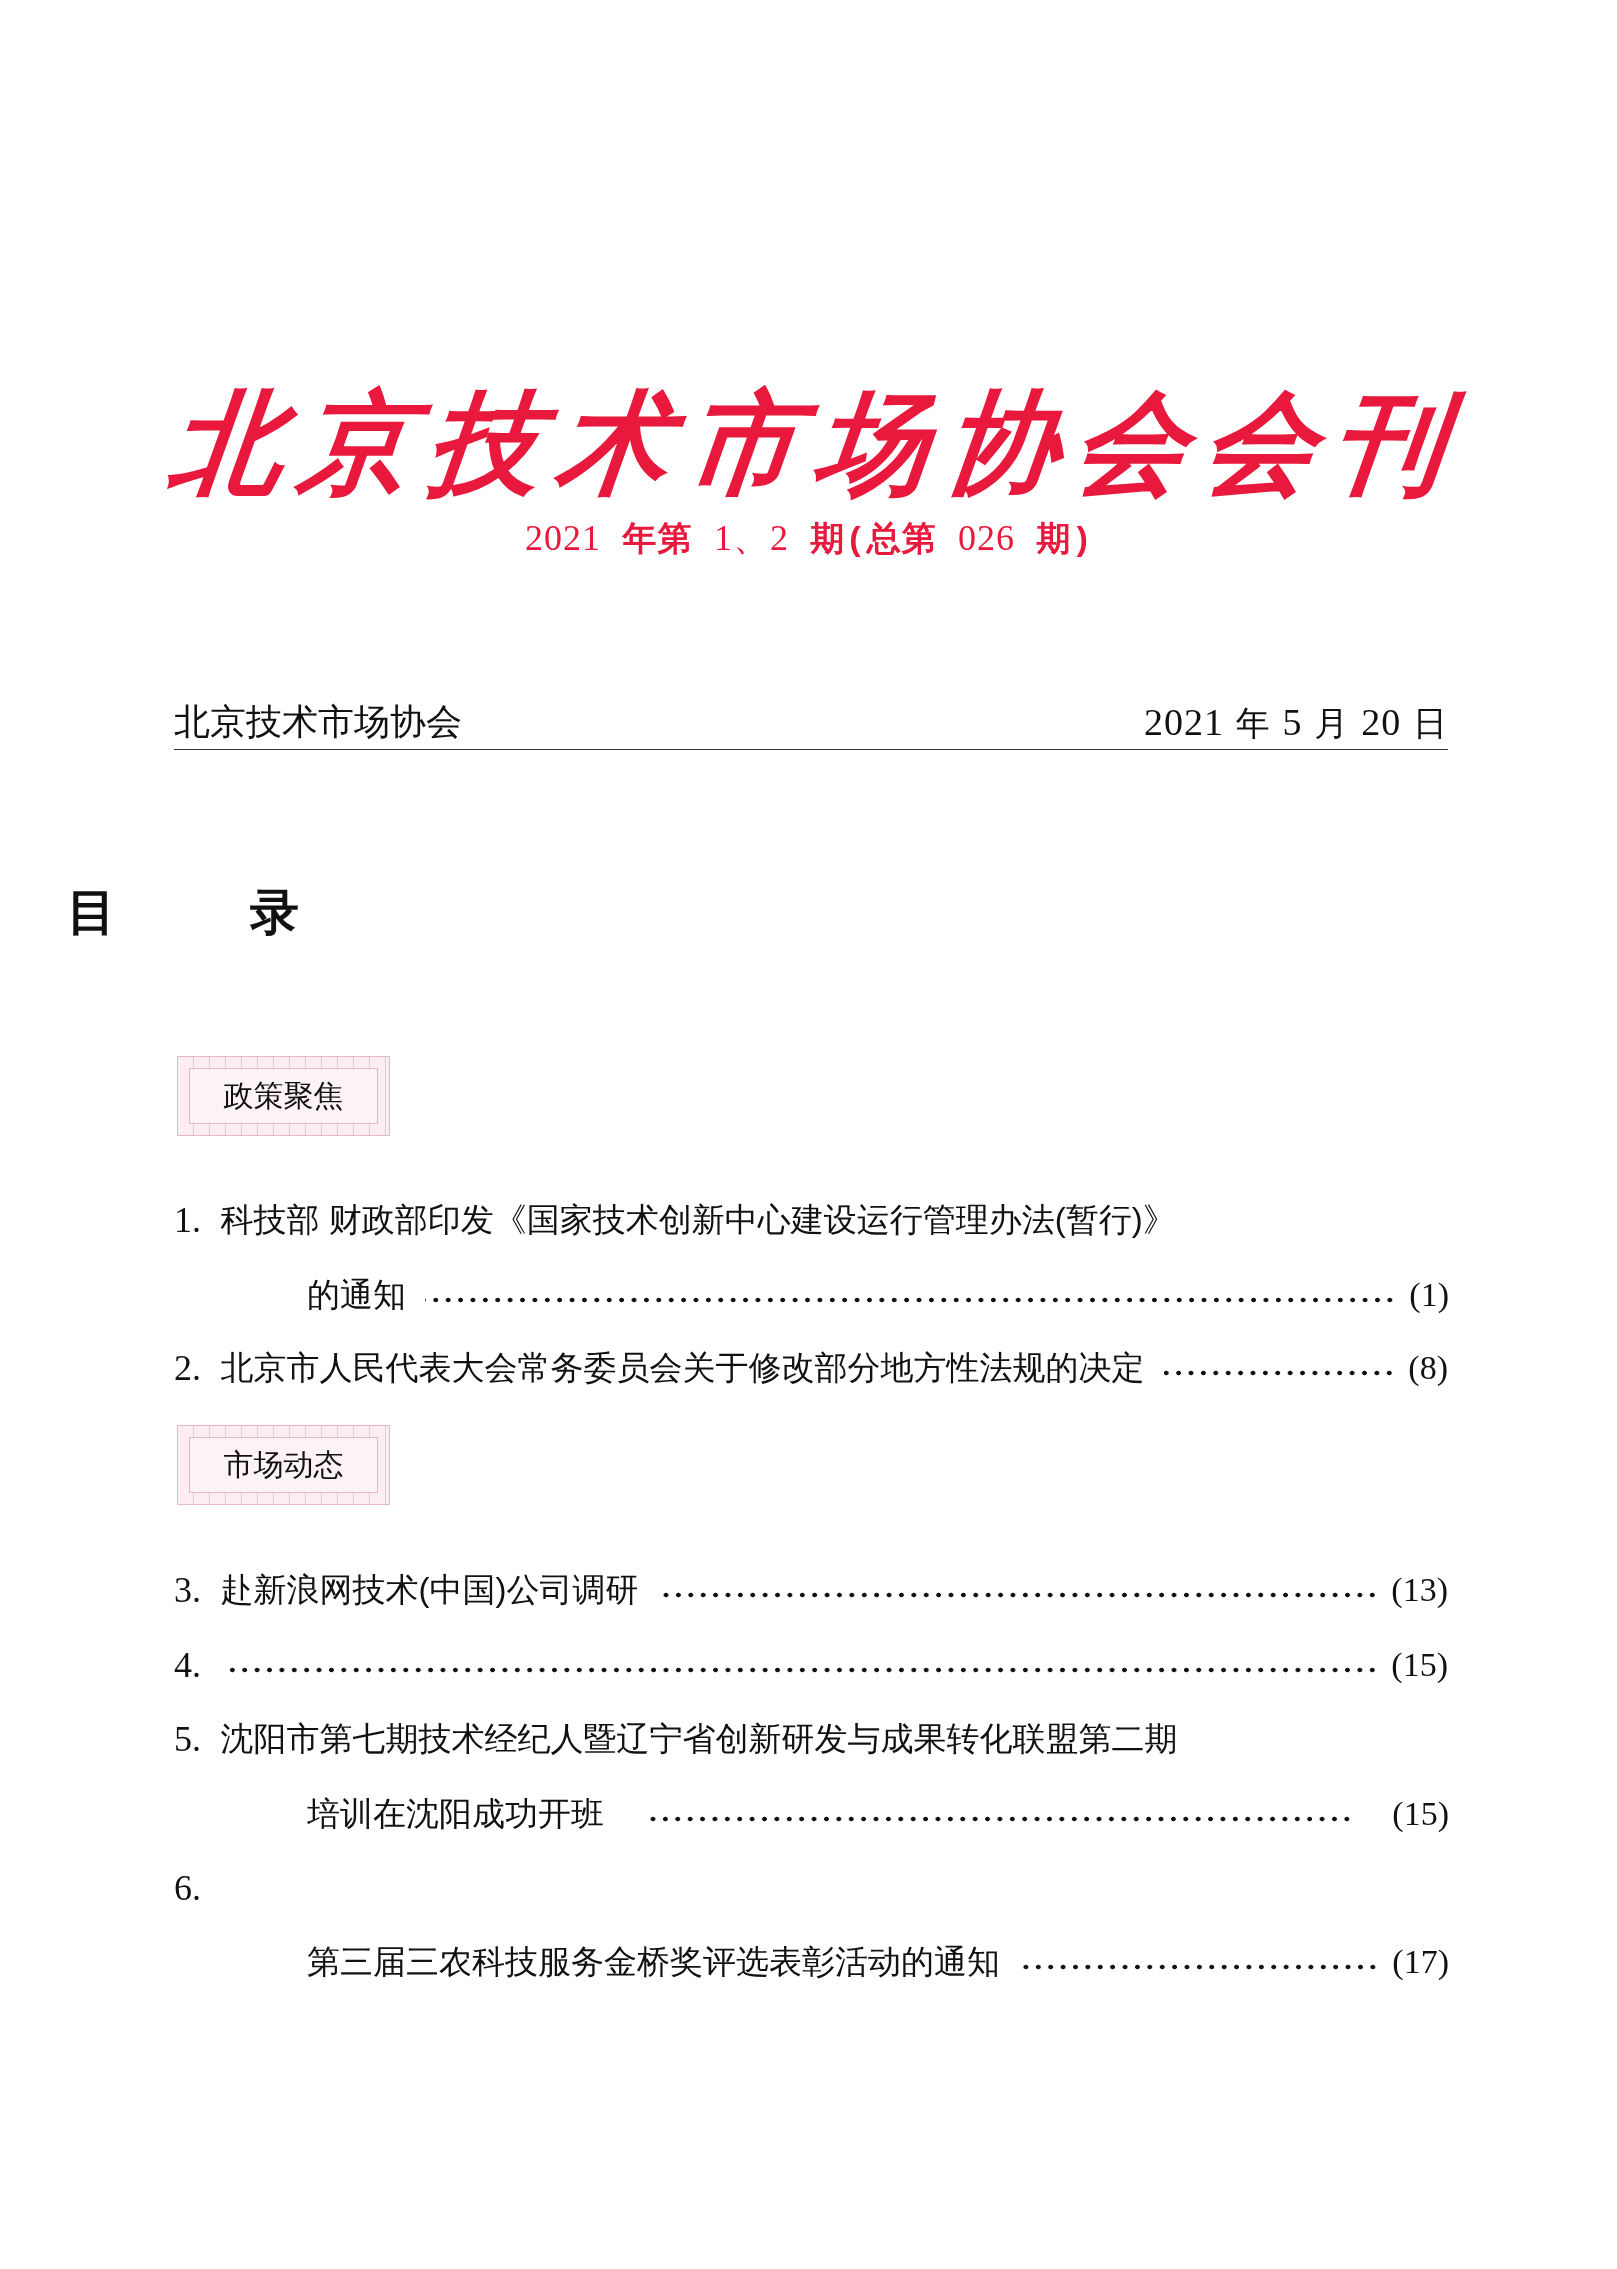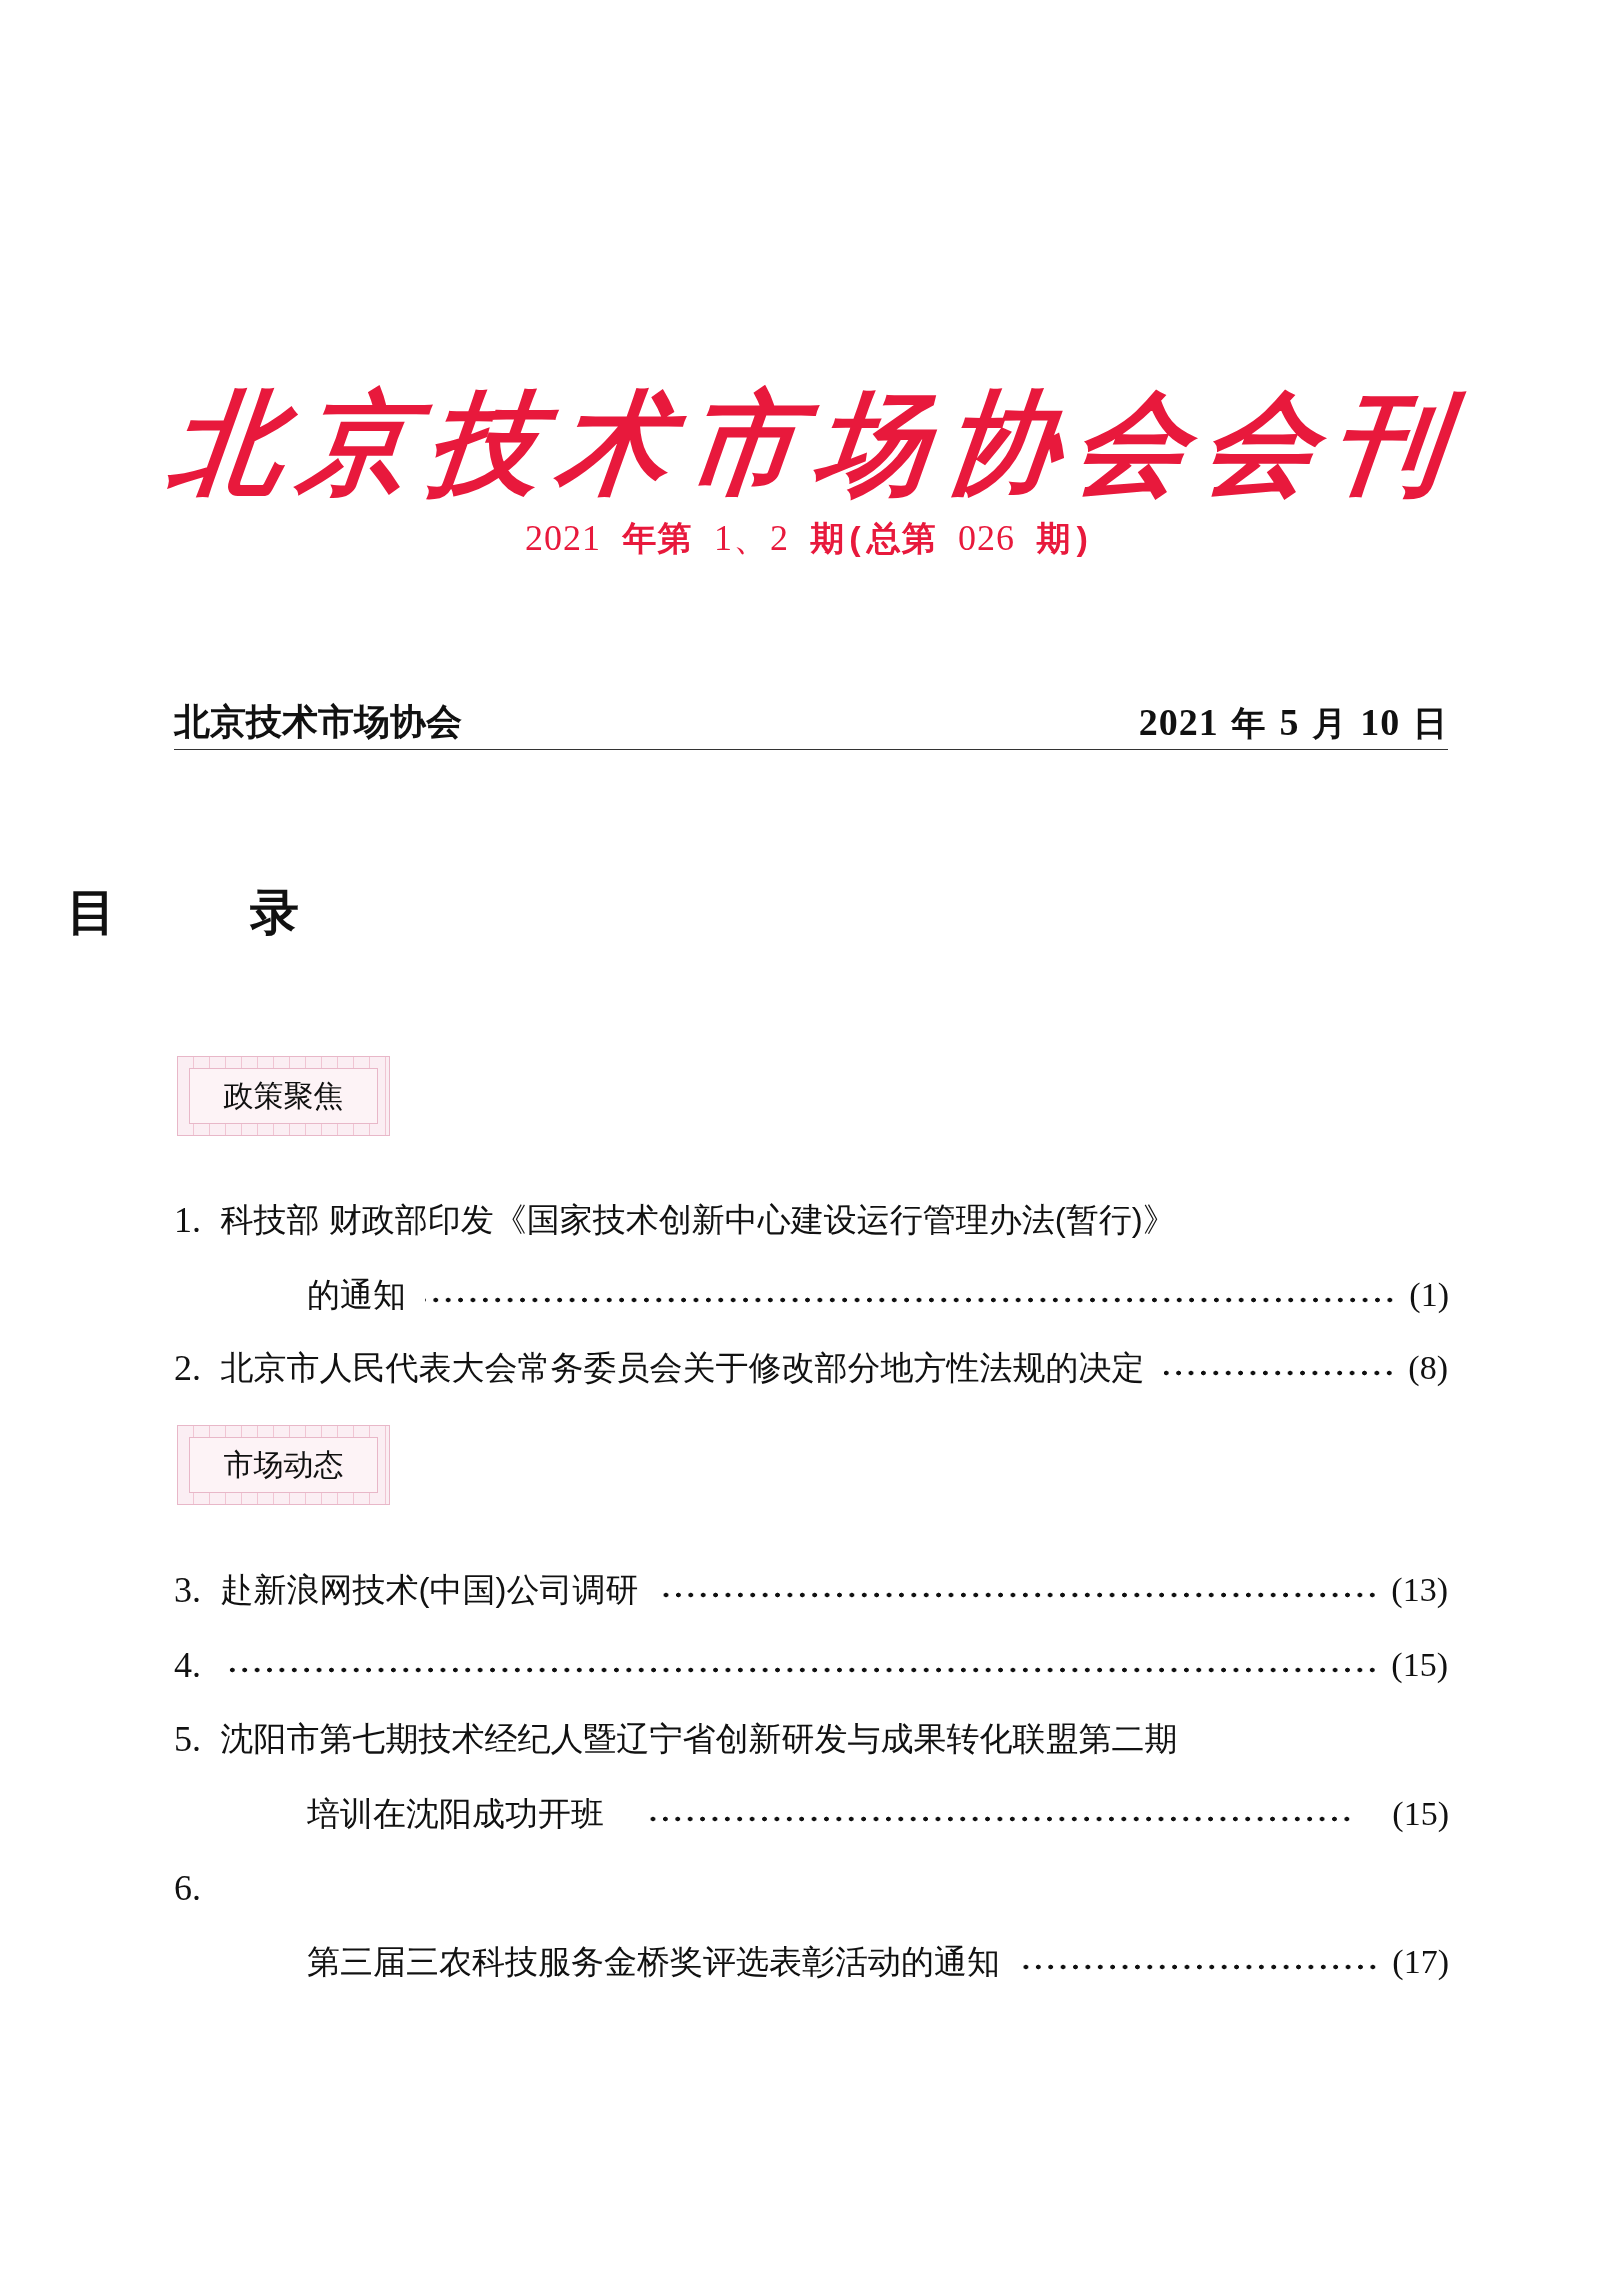--- a/index.html
+++ b/index.html
@@ -19,21 +19,20 @@
     .issue {
       position: absolute; left: 0; top: 514px; width: 1618px; text-align: center;
       font-size: 36px; color: #e8193c; letter-spacing: 1px;
       font-family: "Liberation Serif", serif;
     }
     .issue .b { font-family: Liberation Mono, monospace; font-weight: bold; font-size: 34px; }
     .pubrow {
       position: absolute; left: 174px; top: 699px; width: 1274px; height: 48px;
       display: flex; justify-content: space-between; align-items: flex-end;
       font-size: 36px;
-      font-weight: bold;
     }
     .pubrow .org { font-family: "DejaVu Sans", sans-serif; font-size: 36px; }
     .pubrow .date { font-family: "Liberation Serif", serif; font-size: 38px; letter-spacing: 1px; }
     .pubrow .date .z { font-family: "DejaVu Sans", sans-serif; font-size: 34px; }
     .rule {
       position: absolute; left: 174px; top: 749px; width: 1274px; height: 0;
       border-top: 1.9px solid #333;
     }
     .toc-title {
       position: absolute; left: 0; top: 880px; width: 1618px; text-align: left;
@@ -87,21 +86,21 @@
   <span>刊</span>
 </div>
 
 <div class="issue">
   <span>2021</span><span class="b"> 年第 </span><span>1、2</span><span class="b"> 期(总第 </span><span>026</span><span class="b"> 期)</span>
 </div>
 
 <div class="pubrow">
   <span class="org">北京技术市场协会</span>
   <span class="date">
-    <span>2021</span><span class="z"> 年 </span><span>5</span><span class="z"> 月 </span><span>10</span><span class="z"> 日</span>
+    <span>2021</span><span class="z"> 年 </span><span>5</span><span class="z"> 月 </span><span>20</span><span class="z"> 日</span>
   </span>
 </div>
 <div class="rule"></div>
 
 <div class="toc-title">
   <span>目</span><span>录</span>
 </div>
 
 <div class="section-box" style="top:1056px;">
   <div class="label">政策聚焦</div>

